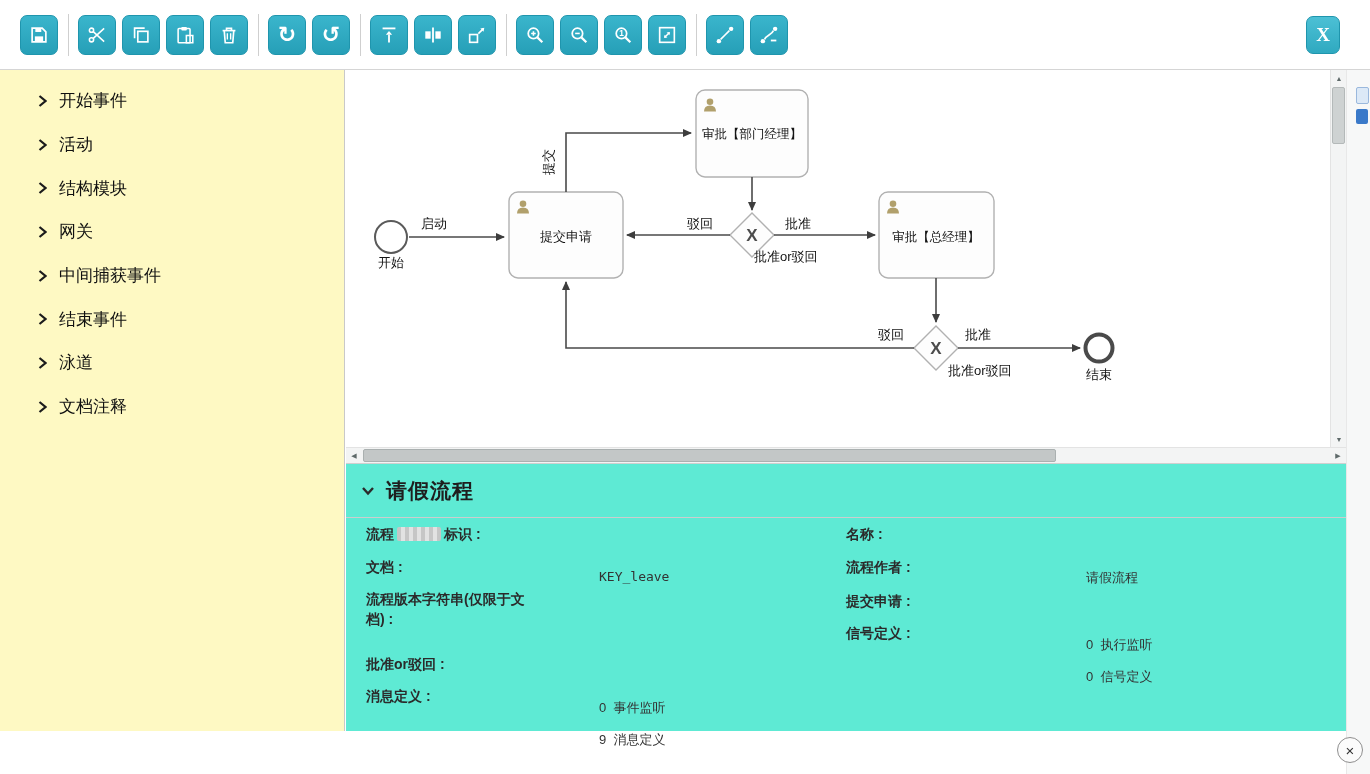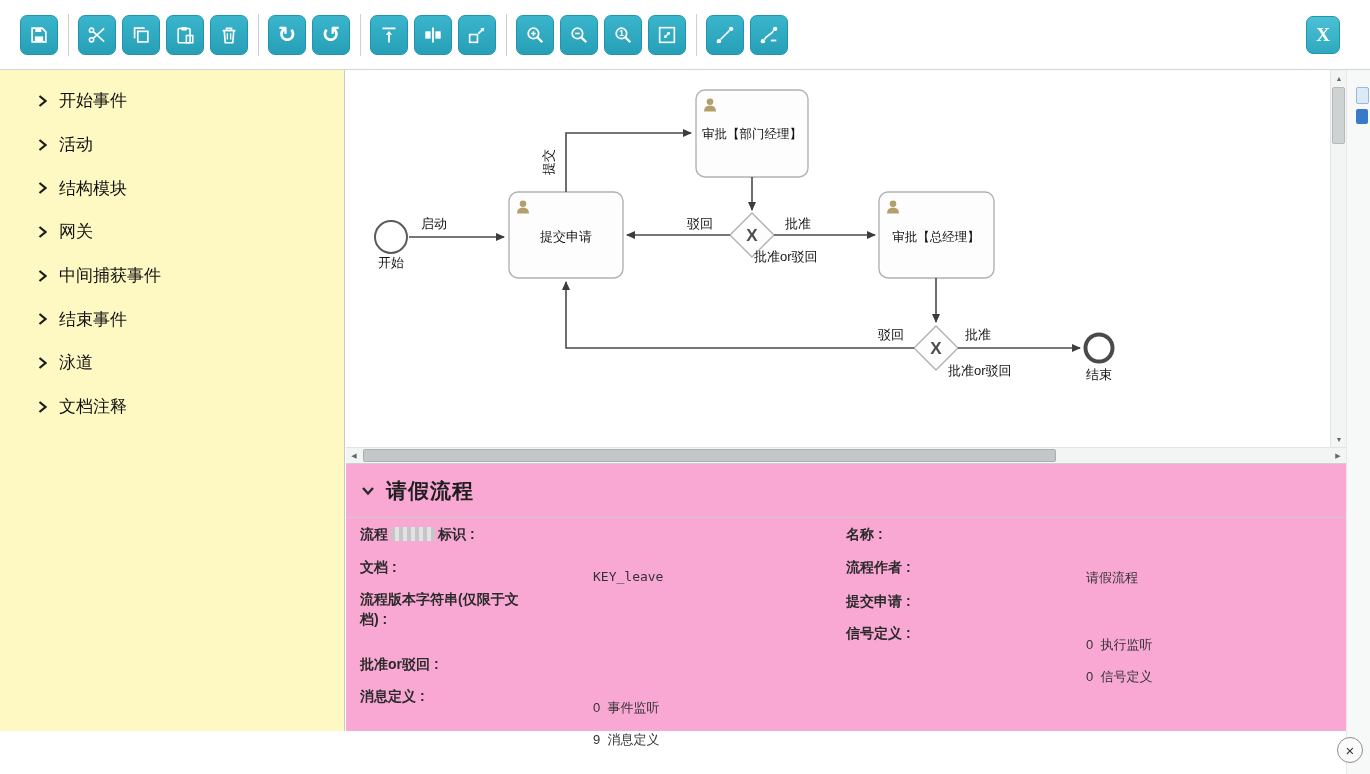--- a/index.html
+++ b/index.html
@@ -56,26 +56,26 @@
   .vscroll .up { top:0; left:0; }
   .vscroll .down { bottom:0; left:0; }
   .hscroll .larr { left:0; top:0; }
   .hscroll .rarr { right:0; top:0; }
   .vthumb { position:absolute; left:1px; top:17px; width:13px; height:57px; background:#ced2d2; border:1px solid #b4b9b9; border-radius:2px; cursor:pointer; }
   .hthumb { position:absolute; left:17px; top:1px; width:693px; height:13px; background:#c3c7c7; border:1px solid #aab0b0; border-radius:2px; cursor:pointer; }
 
   
   .props {
     position:absolute; left:346px; top:463px; width:1000px; height:268px;
-    background:#f9a8d4; border-top:1px solid #cfcfcf;
+    background:#5eead4; border-top:1px solid #cfcfcf;
   }
   .props-header { height:54px; display:flex; align-items:center; padding-left:15px; border-bottom:1px solid #cdcdcd; cursor:pointer; }
   .props-title { font-size:21px; font-weight:bold; color:#1e1e1e; margin-left:11px; letter-spacing:1px; }
   .pcol { position:absolute; }
-  .pcol.leftc  { left:14px;  top:60px; width:445px; }
+  .pcol.leftc  { left:20px;  top:60px; width:445px; }
   .pcol.rightc { left:500px; top:60px; width:485px; }
   .prow { display:flex; align-items:flex-start; }
   .plbl { font-weight:bold; font-size:14px; color:#2b2b2b; line-height:1.45; }
   .leftc .plbl  { width:233px; flex:0 0 233px; }
   .rightc .plbl { width:240px; flex:0 0 240px; }
   .plbl.narrow { padding-right:56px; }
   .pval { font-size:13px; color:#333; white-space:pre-wrap; padding-top:1px;margin-top:44px; }
   .mono { font-family:"DejaVu Sans Mono","Liberation Mono",monospace; font-size:13px; }
   .redact-inline {
     display:inline-block; width:44px; height:14px; margin:0 3px; vertical-align:-2px;

